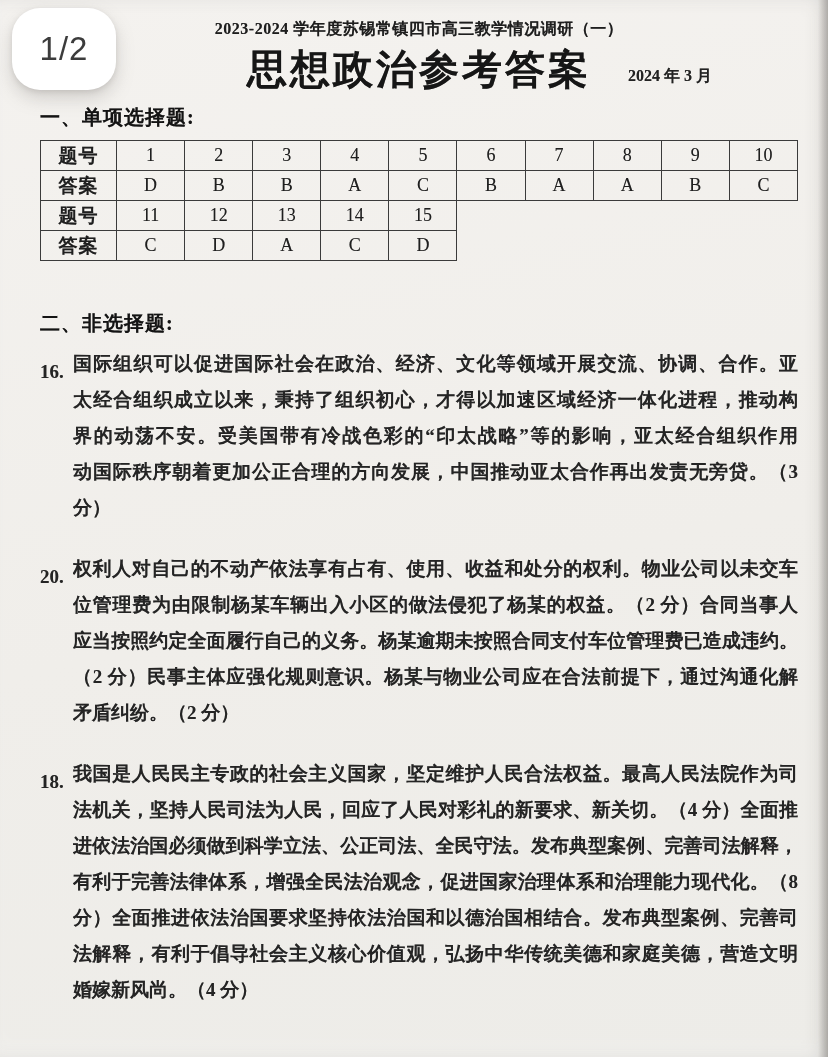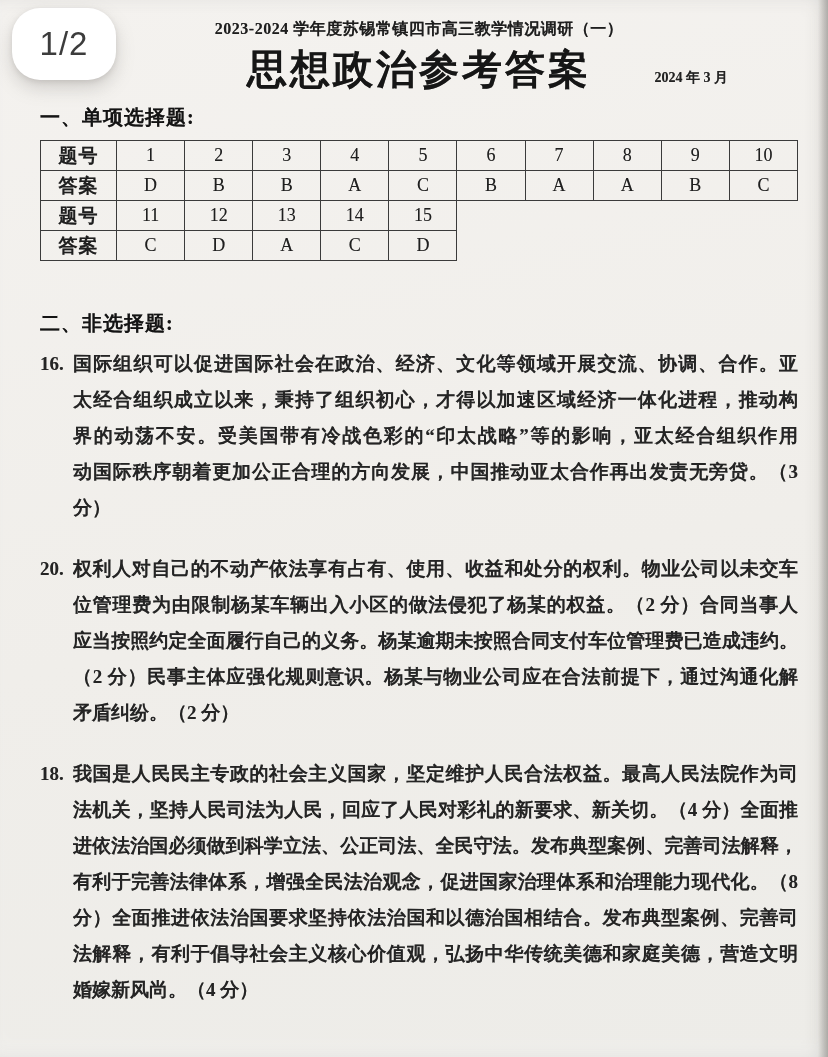--- a/index.html
+++ b/index.html
@@ -24,21 +24,21 @@
   }
   .page::after {
     content: ""; position: absolute; top: 0; right: 0; width: 10px; height: 100%;
     pointer-events: none;
     background: linear-gradient(to right, rgba(70,65,60,0), rgba(70,65,60,.28));
   }
 
   
   .page-badge {
     position: absolute; left: 12px; top: 8px;
-    width: 104px; height: 72px;
+    width: 104px; height: 82px;
     background: #ffffff;
     border-radius: 28px;
     box-shadow: 0 8px 18px rgba(120,115,110,.28), 0 2px 5px rgba(120,115,110,.18);
     display: flex; align-items: center; justify-content: center;
     font-family: "Liberation Sans", "DejaVu Sans", sans-serif;
     font-size: 33px; color: #3c3c3c; letter-spacing: 1px;
     z-index: 3;
   }
 
   .doc-header { text-align: center; position: relative; z-index: 1; }
@@ -48,22 +48,22 @@
     text-shadow: 0 0 .5px rgba(0,0,0,.45);
   }
   .subtitle-row { position: relative; margin-top: 5px; height: 42px; }
   .subject-title {
     display: inline-block; margin: 0;
     font-size: 40px; font-weight: 800; letter-spacing: 3px;
     line-height: 42px; color: #161616;
     text-shadow: 0 0 .6px rgba(0,0,0,.5);
   }
   .doc-date {
-    position: absolute; right: 70px; bottom: 4px;
-    font-size: 14px; font-weight: 700; color: #222;
+    position: absolute; right: 86px; bottom: 4px;
+    font-size: 16px; font-weight: 700; color: #222;
     text-shadow: 0 0 .4px rgba(0,0,0,.4);
   }
 
   .section-heading {
     margin: 13px 0 0 0;
     font-size: 20px; font-weight: 800; color: #141414;
     letter-spacing: 1px;
     text-shadow: 0 0 .5px rgba(0,0,0,.5);
   }
 
@@ -91,21 +91,21 @@
   .question {
     position: relative;
     padding-left: 33px;
     margin-bottom: 25px;
     font-size: 19px;
     font-weight: 600;
     color: #242424;
     text-shadow: 0 0 .45px rgba(0,0,0,.35);
   }
   .qnum {
-    position: absolute; left: 0; top: 0;
+    position: absolute; left: 0; top: 8px;
     line-height: 36px; letter-spacing: 0;
     font-weight: 600;
   }
   .qline {
     height: 36px; line-height: 36px;
     overflow: hidden; white-space: nowrap;
     text-align: justify;
   }
   .qline.fill { white-space: normal; text-align-last: justify; }
 </style>

